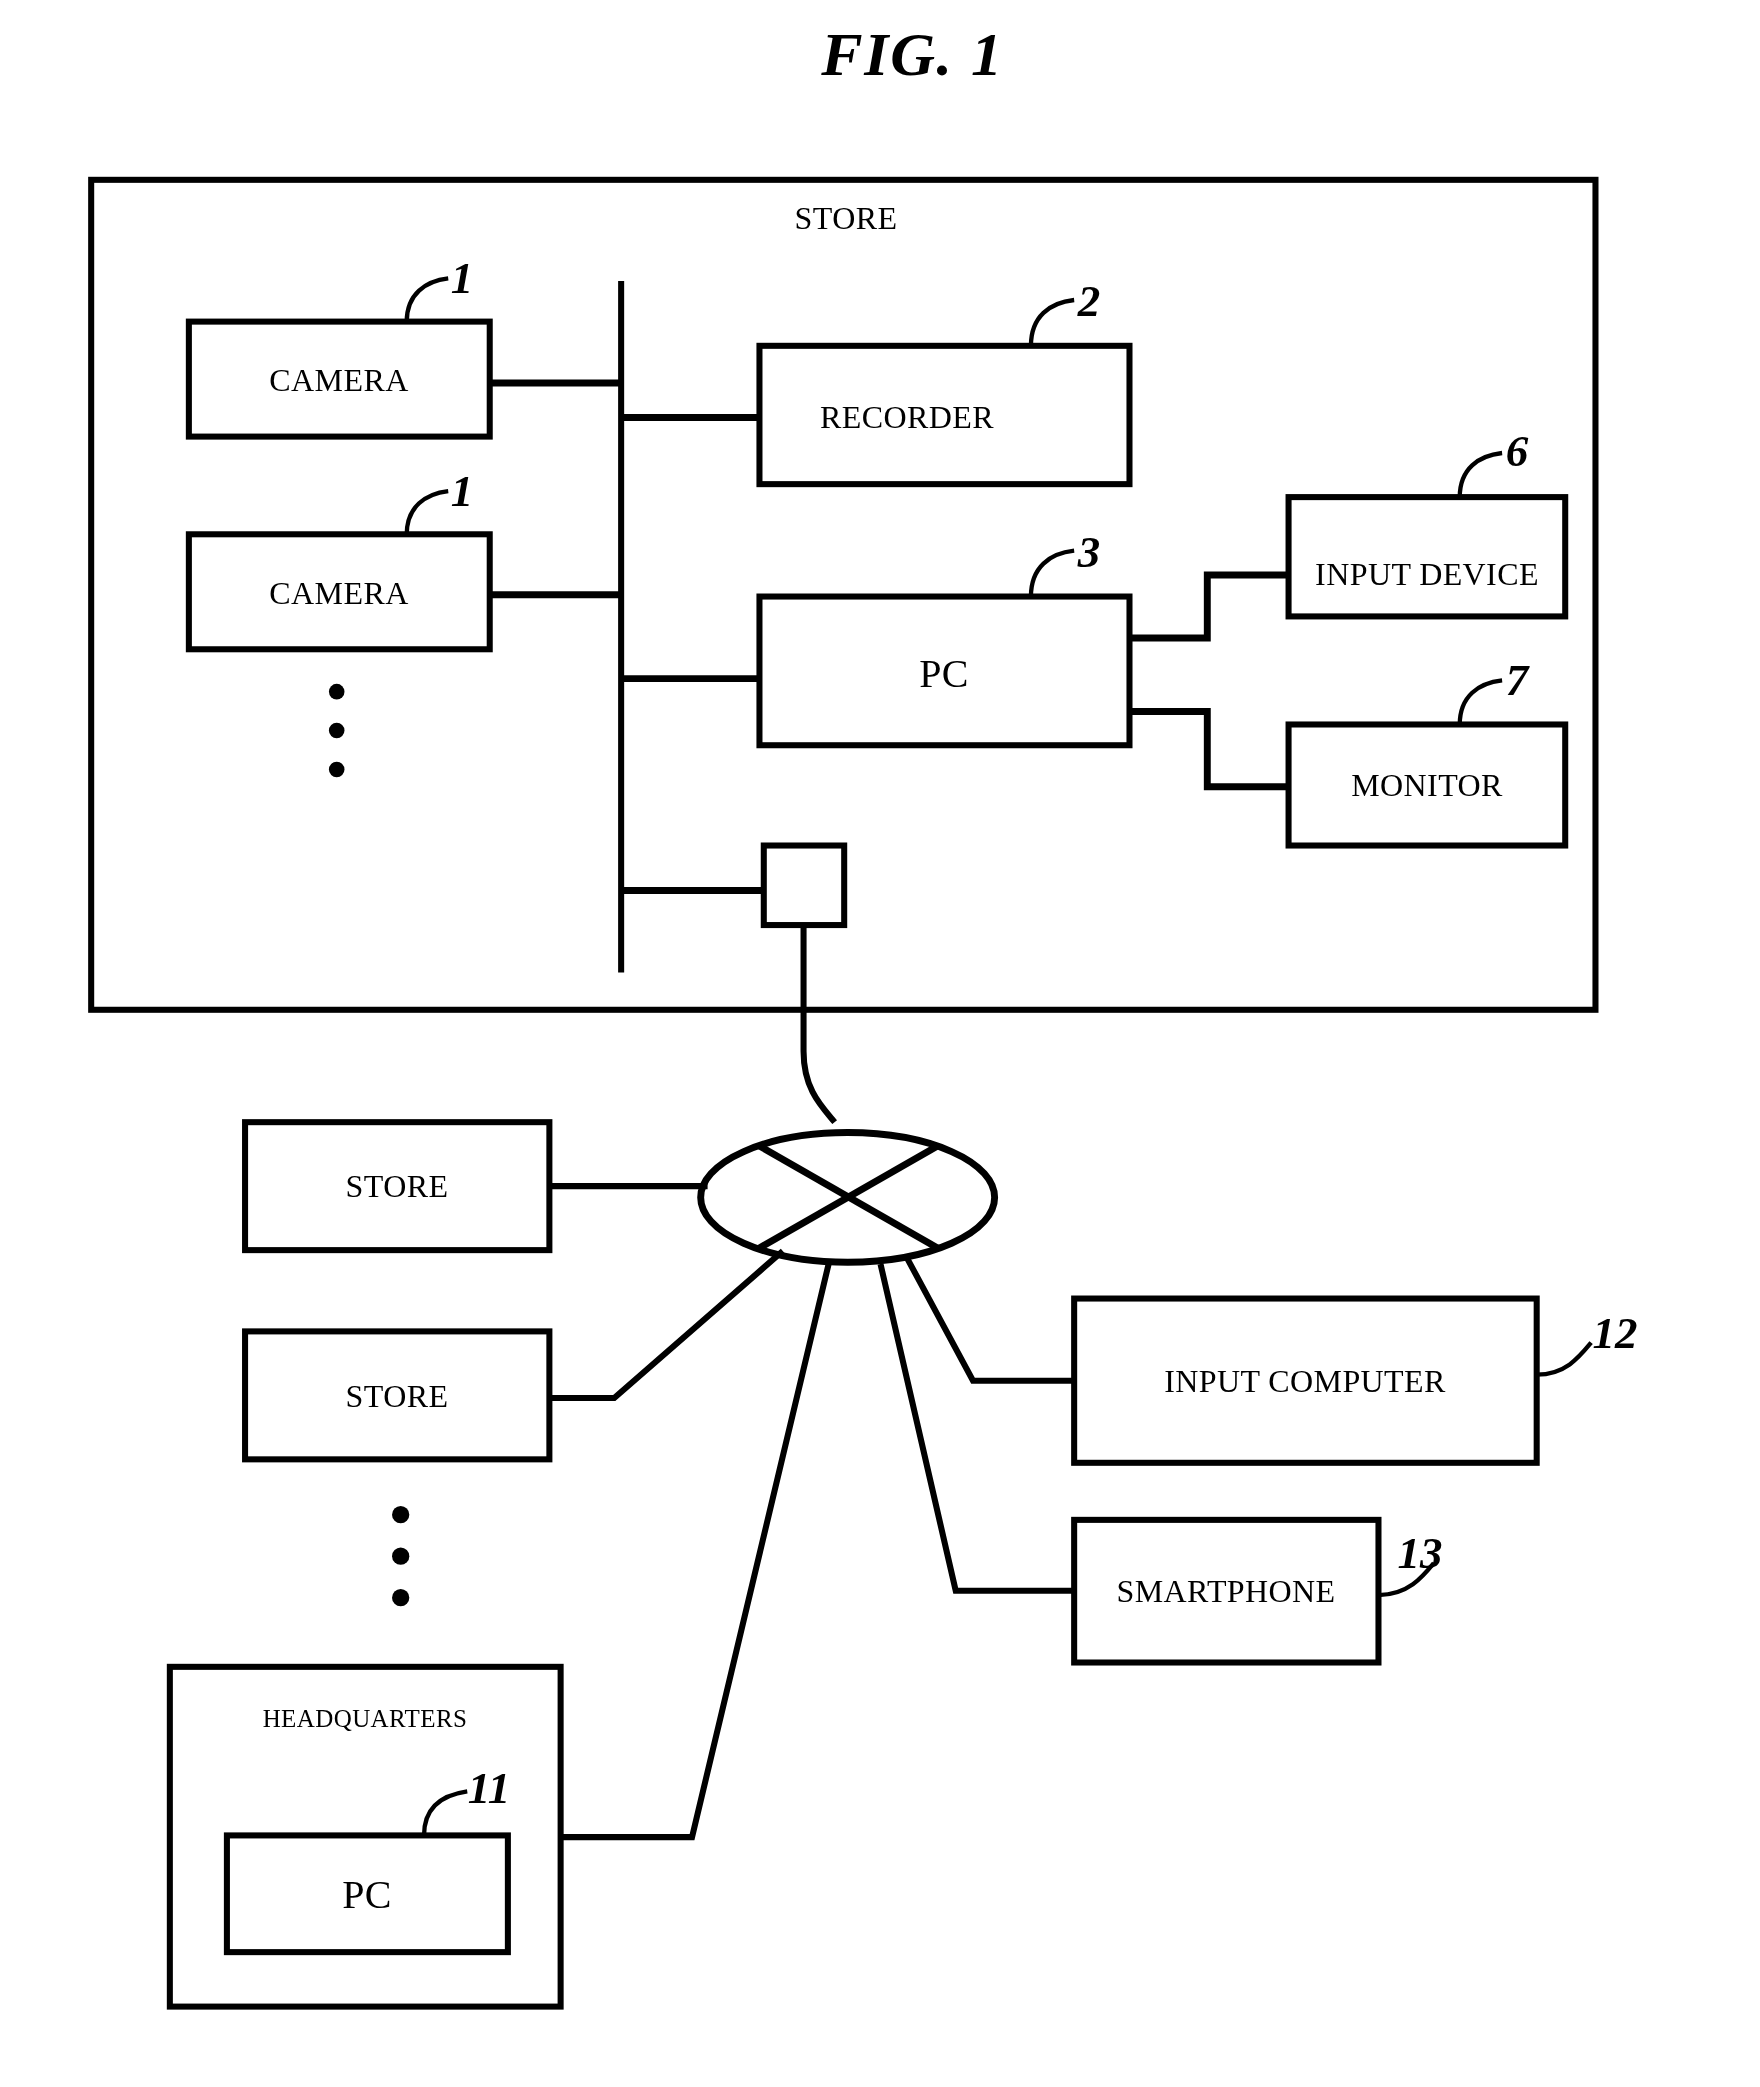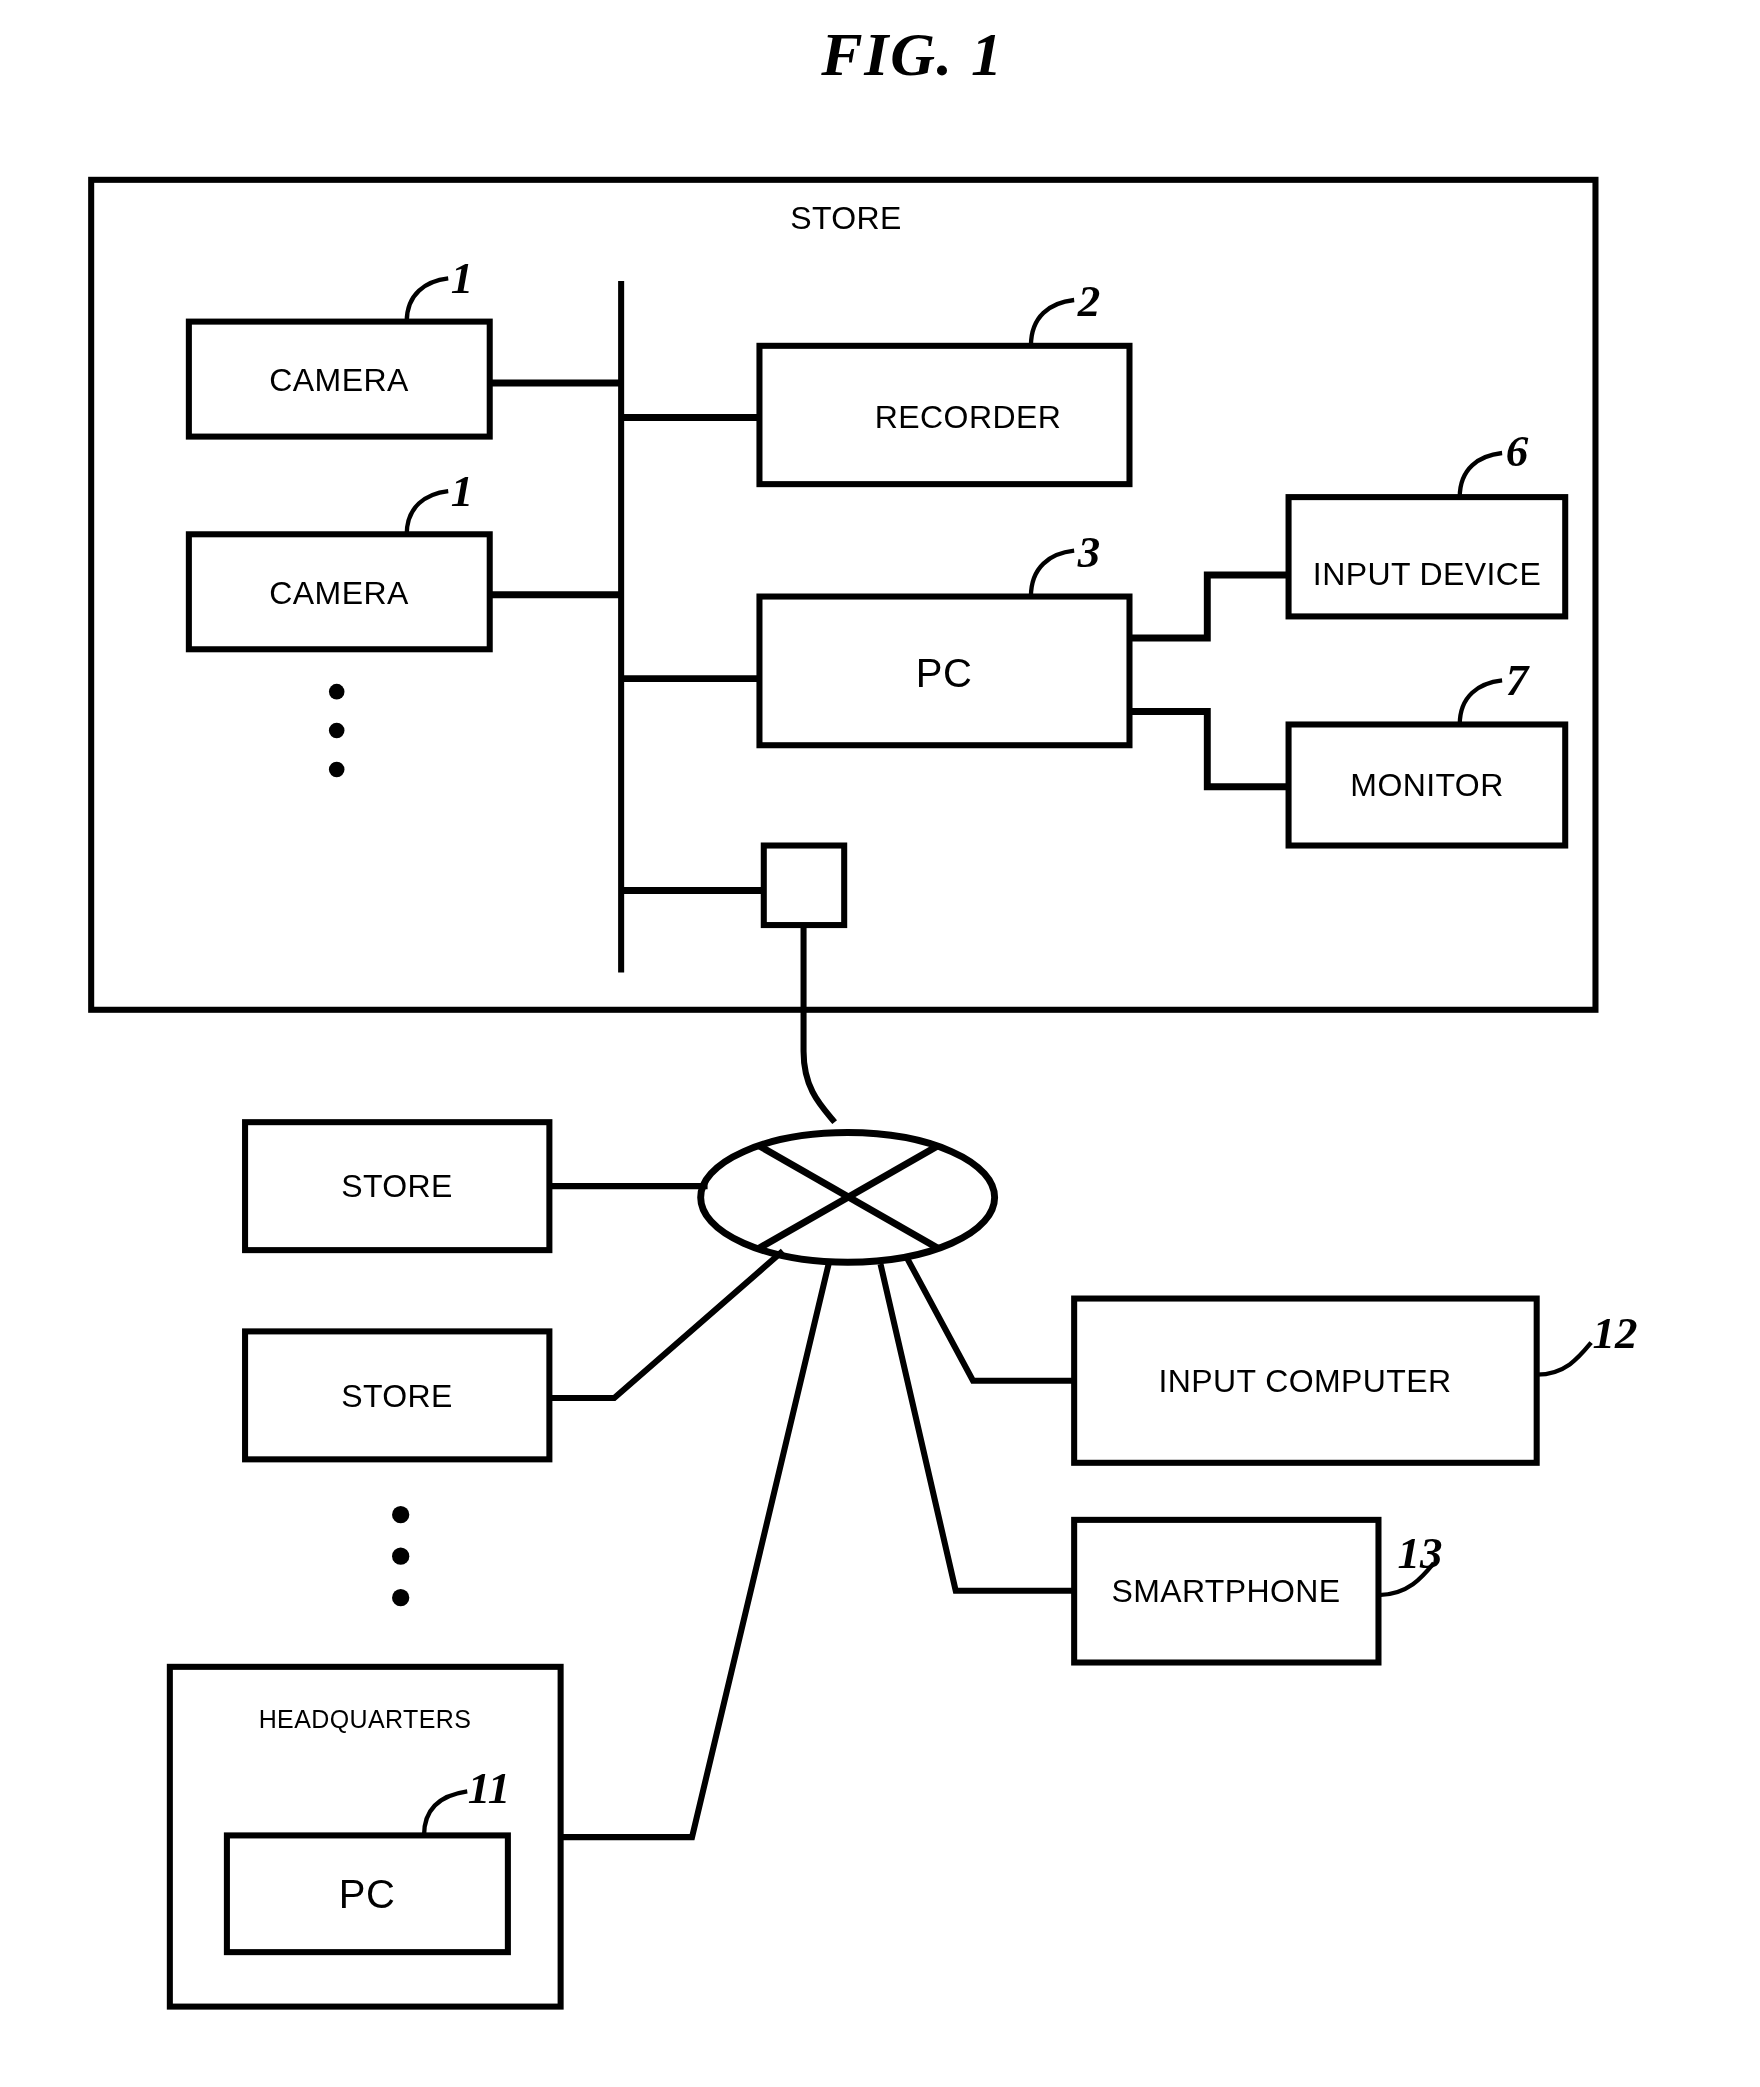--- a/index.html
+++ b/index.html
@@ -11,21 +11,21 @@
     font-family:"Liberation Serif", serif;
     font-style:italic;font-weight:bold;font-size:62px;letter-spacing:1.7px;margin-left:32px;
   }
 
   
   #canvas{position:absolute;left:0;top:0;width:1761px;height:2087px;}
   svg{position:absolute;left:0;top:0;width:1761px;height:2087px;}
 
   .boxlabel{
     position:absolute;
-    font-family:Liberation Sans, sans-serif;
+    font-family:Liberation Serif, serif;
     font-size:32px;
     letter-spacing:0.4px;
     text-align:center;
     white-space:nowrap;
     transform:translate(-50%,-50%);
   }
   .boxlabel.big{font-size:40px;}
   .boxlabel.hq{font-size:25px;}
 
   .refnum{
@@ -112,21 +112,21 @@
     <rect x="1242" y="1758" width="352" height="165" fill="#fff" stroke="#000" stroke-width="7"></rect>
     <polyline points="1242,1840 1105,1840 1018,1462" fill="none" stroke="#000" stroke-width="7"></polyline>
     <path d="M 1594 1845 C 1628 1845 1645 1824 1658 1808" fill="none" stroke="#000" stroke-width="5"></path>
 
   </svg>
 
   <div class="boxlabel" style="left:846px;top:218px;">STORE</div>
 
   <div class="boxlabel" style="left:339px;top:380px;">CAMERA</div>
   <div class="boxlabel" style="left:339px;top:593px;">CAMERA</div>
-  <div class="boxlabel" style="left:968px;top:417px;">RECORDER</div>
+  <div class="boxlabel" style="left:907px;top:417px;">RECORDER</div>
   <div class="boxlabel big" style="left:944px;top:673px;">PC</div>
   <div class="boxlabel" style="left:1427px;top:574px;">INPUT DEVICE</div>
   <div class="boxlabel" style="left:1427px;top:785px;">MONITOR</div>
 
   <div class="boxlabel" style="left:397px;top:1186px;">STORE</div>
   <div class="boxlabel" style="left:397px;top:1396px;">STORE</div>
 
   <div class="boxlabel" style="left:1305px;top:1381px;">INPUT COMPUTER</div>
   <div class="boxlabel" style="left:1226px;top:1591px;">SMARTPHONE</div>
 

